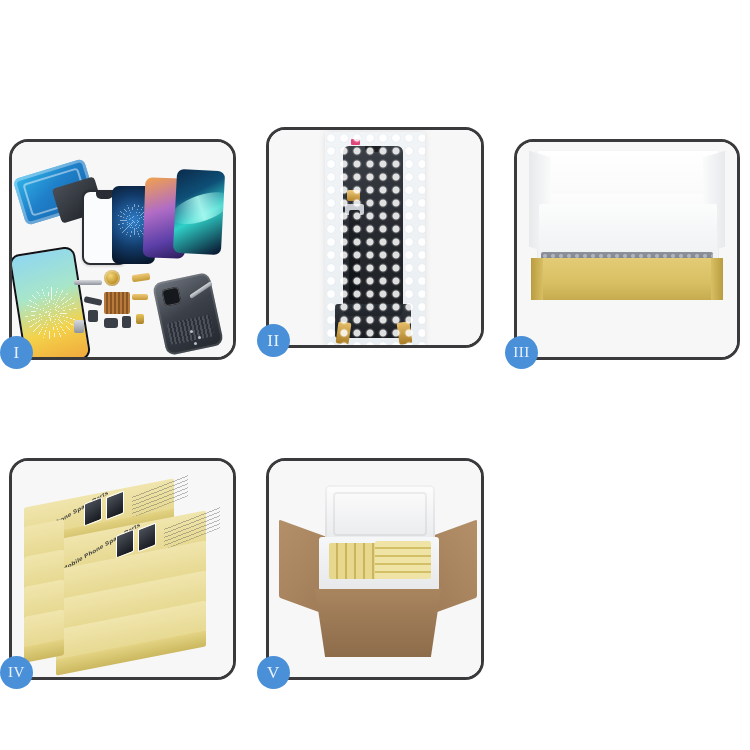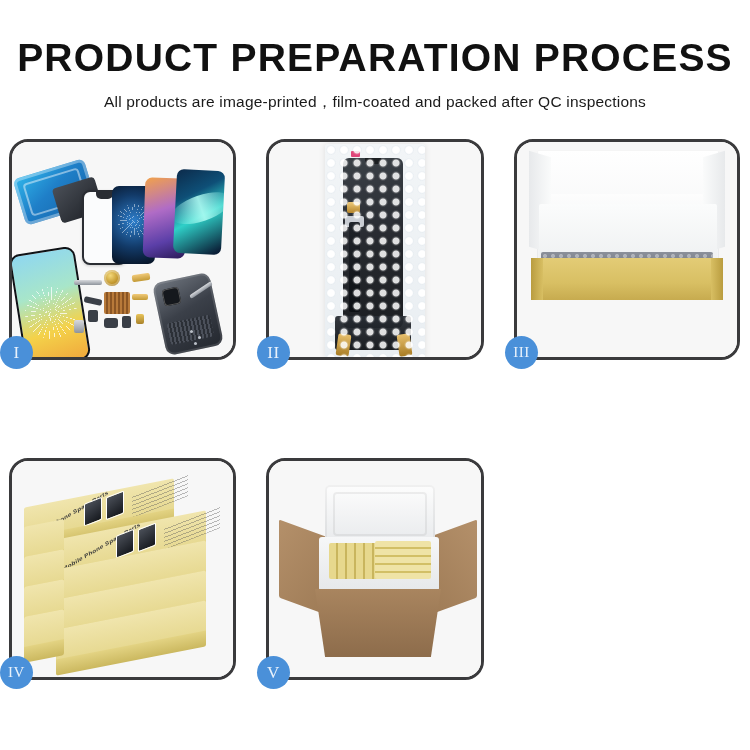--- a/index.html
+++ b/index.html
@@ -46,21 +46,21 @@
     overflow:visible;
   }
   .panel .inner{
     position:absolute;
     inset:0;
     border-radius:16px;
     overflow:hidden;
     background:#f7f7f7;
   }
   .p1{left:9px;  top:139px; width:227px; height:221px;}
-  .p2{left:266px;top:139px; width:218px; height:221px;}
+  .p2{left:266px;top:127px; width:218px; height:221px;}
   .p3{left:514px;top:139px; width:226px; height:221px;}
   .p4{left:9px;  top:458px; width:227px; height:222px;}
   .p5{left:266px;top:458px; width:218px; height:222px;}
   .p6{left:514px;top:458px; width:226px; height:222px;}
 
   
   .badge{
     position:absolute;
     width:33px;height:33px;
     border-radius:50%;
@@ -377,24 +377,20 @@
     border-radius:1px;
   }
   .tabA{position:absolute;left:34px;top:70px;width:14px;height:16px;background:rgba(120,92,62,.55);}
   .tabB{position:absolute;left:34px;top:128px;width:14px;height:14px;background:rgba(120,92,62,.45);}
 </style>
 </head>
 <body>
 
 <div class="page">
 
-  <div class="header">
-    <div class="title">PRODUCT PREPARATION PROCESS</div>
-    <div class="subtitle">All products are image-printed，film-coated and packed after QC inspections</div>
-  </div>
 
   <div class="grid">
 
     <div class="panel p1">
       <div class="inner">
         <div class="scene">
           <div class="adh"></div>
           <div class="lcdblk"></div>
           <div class="ph glass"></div>
           <div class="ph ph2">

